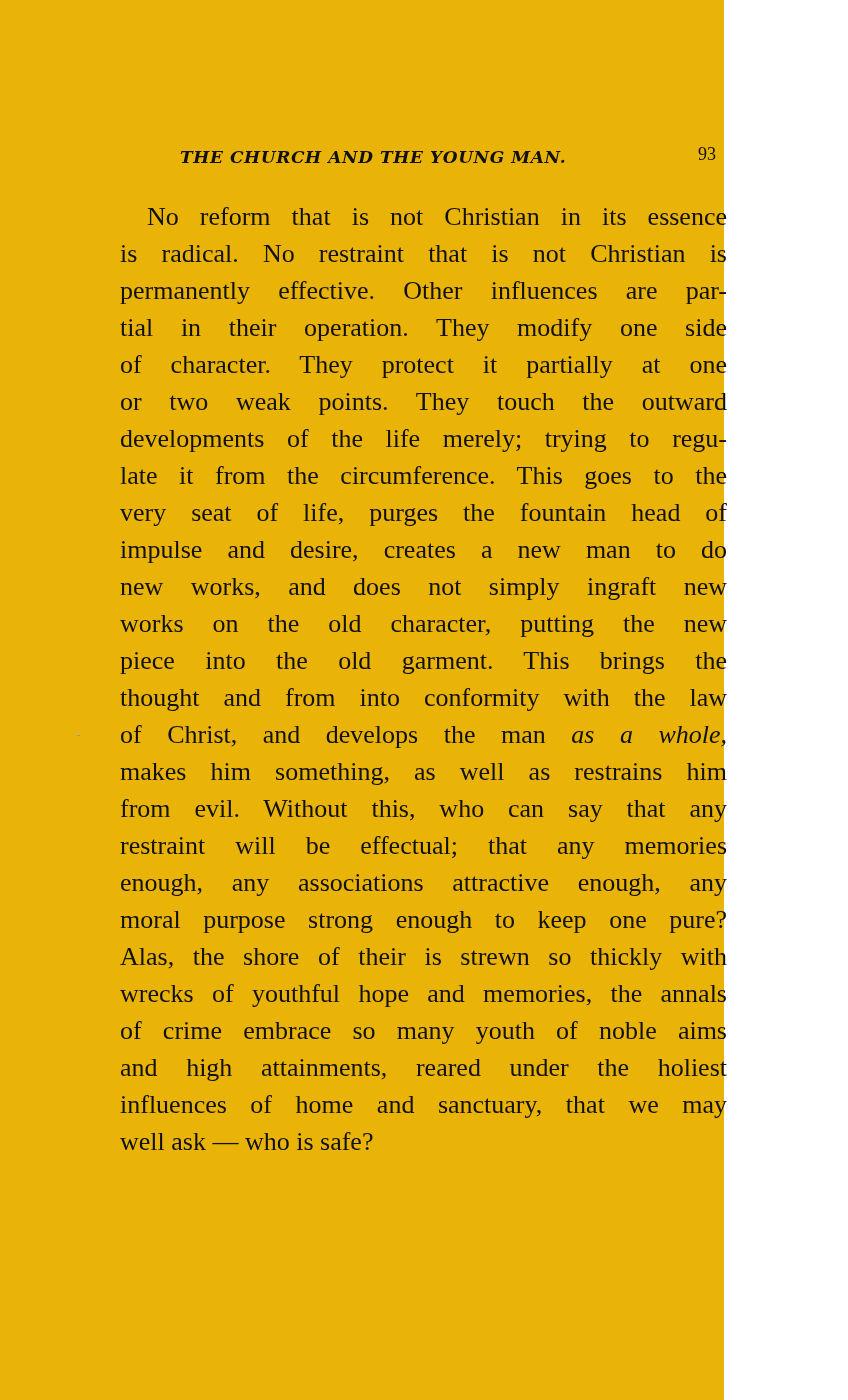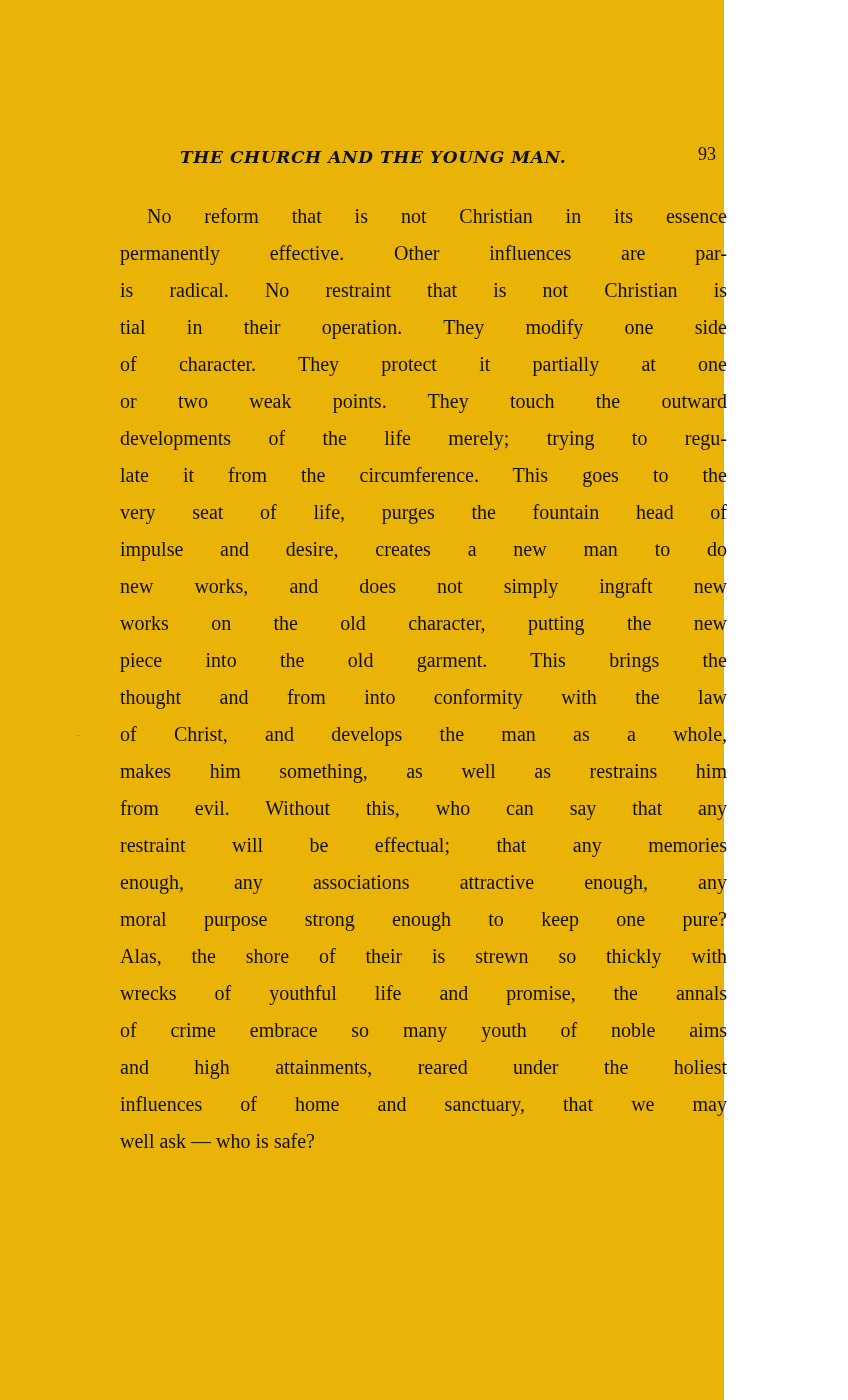--- a/index.html
+++ b/index.html
@@ -9,62 +9,62 @@
       position: absolute; left: 180px; top: 147px; width: 550px;
       font-family: "DejaVu Serif", serif; font-style: italic; font-weight: bold;
       font-size: 17px; letter-spacing: 0.6px; color: #111;
     }
     .page-number {
       position: absolute; left: 698px; top: 144px;
       font-family: "Liberation Serif", serif; font-size: 18px; color: #111;
     }
     .body-text {
       position: absolute; left: 120px; top: 198px; width: 607px;
-      font-family: "Liberation Serif", serif; font-size: 20px; color: #111;
+      font-family: "Liberation Serif", serif; font-size: 26px; color: #111;
     }
     .line {
       height: 37px; line-height: 37px; white-space: nowrap;
       text-align: justify; text-align-last: justify;
     }
     .line.first { padding-left: 27px; }
     .line.last { text-align-last: left; }
-    .ital { }
+    .ital { font-style: italic; }
     .margin-mark {
       position: absolute; left: 77px; top: 735px; width: 3px; height: 1px; background: #999;
     }
   </style>
 </head>
 <body>
 
 <div class="page">
   <div class="running-head">THE CHURCH AND THE YOUNG MAN.</div>
   <div class="page-number">93</div>
   <div class="margin-mark"></div>
 
   <div class="body-text">
     <div class="line first">No reform that is not Christian in its essence</div>
+    <div class="line">is radical. No restraint that is not Christian is</div>
     <div class="line">permanently effective. Other influences are par-</div>
-    <div class="line">is radical. No restraint that is not Christian is</div>
     <div class="line">tial in their operation. They modify one side</div>
     <div class="line">of character. They protect it partially at one</div>
     <div class="line">or two weak points. They touch the outward</div>
     <div class="line">developments of the life merely; trying to regu-</div>
     <div class="line">late it from the circumference. This goes to the</div>
     <div class="line">very seat of life, purges the fountain head of</div>
     <div class="line">impulse and desire, creates a new man to do</div>
     <div class="line">new works, and does not simply ingraft new</div>
     <div class="line">works on the old character, putting the new</div>
     <div class="line">piece into the old garment. This brings the</div>
     <div class="line">thought and from into conformity with the law</div>
     <div class="line"><span>of Christ, and develops the man</span> <span class="ital">as a whole,</span></div>
     <div class="line">makes him something, as well as restrains him</div>
     <div class="line">from evil. Without this, who can say that any</div>
     <div class="line">restraint will be effectual; that any memories</div>
     <div class="line">enough, any associations attractive enough, any</div>
     <div class="line">moral purpose strong enough to keep one pure?</div>
     <div class="line">Alas, the shore of their is strewn so thickly with</div>
-    <div class="line">wrecks of youthful life and promise, the annals</div>
+    <div class="line">wrecks of youthful hope and memories, the annals</div>
     <div class="line">of crime embrace so many youth of noble aims</div>
     <div class="line">and high attainments, reared under the holiest</div>
     <div class="line">influences of home and sanctuary, that we may</div>
     <div class="line last">well ask — who is safe?</div>
   </div>
 </div>
 
 </body></html>

